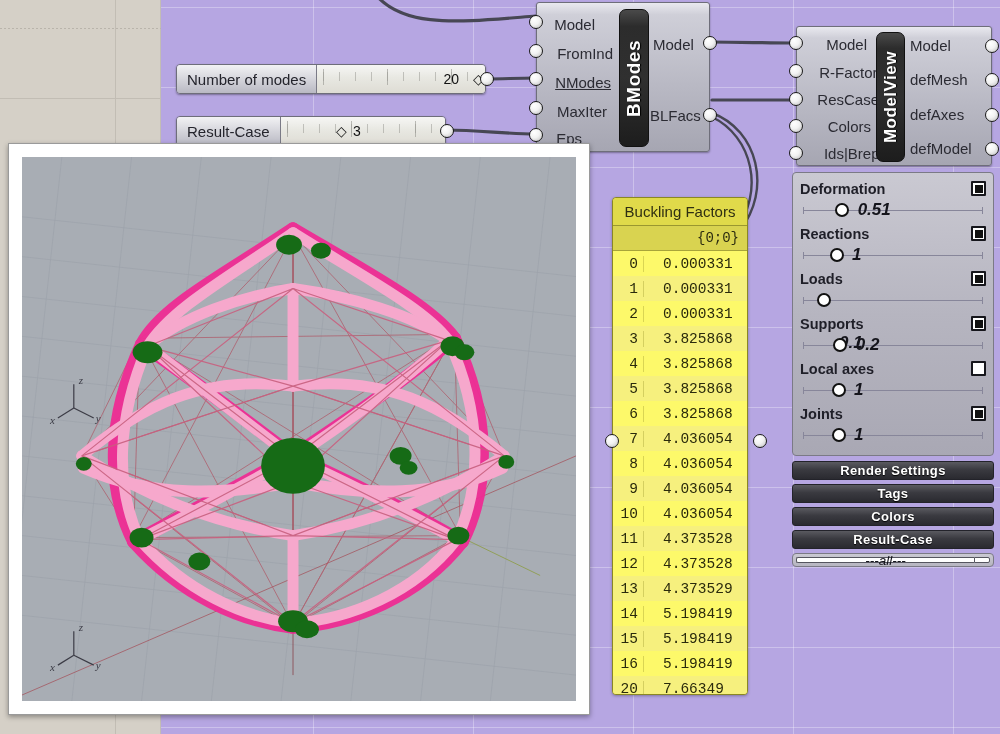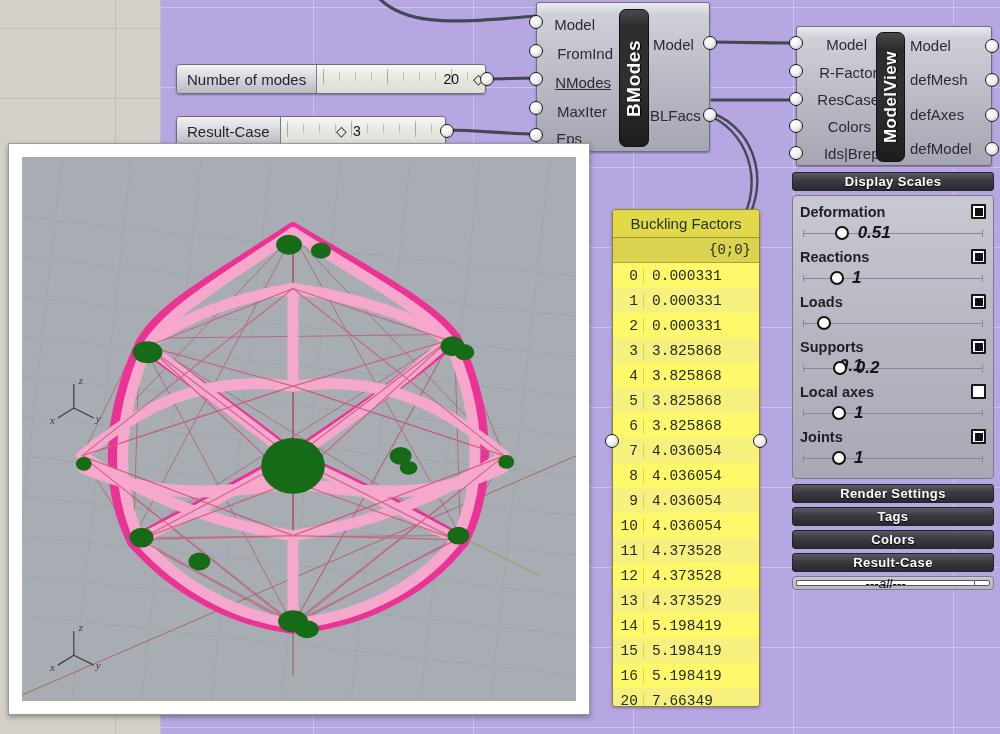--- a/index.html
+++ b/index.html
@@ -103,21 +103,21 @@
     position:absolute; top:50%; transform:translate(-50%,-50%);
     font-size:14px; color:#111; line-height:1;
   }
   .gh-slider .sl-val {
     position:absolute; top:50%; transform:translateY(-50%);
     font-size:14px; color:#111; line-height:1; white-space:nowrap;
   }
 
   
   #panel-bf {
-    position:absolute; left:612px; top:209px; width:148px; height:498px;
+    position:absolute; left:612px; top:197px; width:136px; height:498px;
     background:#fdf96a; border:1px solid #8a8725; border-radius:4px;
     box-shadow:0 1px 3px rgba(0,0,0,0.3);
     overflow:hidden;
   }
   #panel-bf .pnl-head {
     height:28px; background:#e0da4a;
     border-bottom:1px solid #9a9730;
     display:flex; align-items:center; justify-content:center;
     font-size:15px; color:#2f2f12; border-radius:3px 3px 0 0;
   }
@@ -128,21 +128,21 @@
     padding-right:8px;
     font-family:"Liberation Mono", monospace; font-size:14px; color:#2c2c10;
   }
   #panel-bf .pnl-rows { }
   .bf-row {
     display:flex; height:25px; align-items:center;
     font-family:"Liberation Mono", monospace; font-size:14.5px; color:#2a2a0c;
   }
   .bf-row.alt { background:#f6f07e; }
   .bf-row .bf-i { width:30px; text-align:right; padding-right:5px; }
-  .bf-row .bf-v { flex:1; padding-left:8px; border-left:1px solid rgba(150,145,40,0.35); }
+  .bf-row .bf-v { flex:1; padding-left:19px; border-left:1px solid rgba(150,145,40,0.35); }
 
   
   #mv-settings {
     position:absolute; left:792px; top:172px; width:202px; height:484px;
   }
   .mv-bar {
     height:19px; margin-bottom:4px;
     background: linear-gradient(to bottom,#5a5a60 0%,#3a3a40 45%,#2a2a30 100%);
     border:1px solid #23232a; border-radius:3px;
     display:flex; align-items:center; justify-content:center;
@@ -314,21 +314,20 @@
 <div class="gh-port" style="left:789px; top:64px;"></div>
 <div class="gh-port" style="left:789px; top:92px;"></div>
 <div class="gh-port" style="left:789px; top:119px;"></div>
 <div class="gh-port" style="left:789px; top:146px;"></div>
 <div class="gh-port" style="left:985px; top:39px;"></div>
 <div class="gh-port" style="left:985px; top:73px;"></div>
 <div class="gh-port" style="left:985px; top:108px;"></div>
 <div class="gh-port" style="left:985px; top:142px;"></div>
 
 <div id="mv-settings">
-  <div class="mv-bar">Display Scales</div>
 
   <div class="mv-group">
 
     <div class="mv-item">
       <div class="mv-row">
         <span class="mv-lbl">Deformation</span>
         <span class="mv-chk">
             <i></i>
           </span>
       </div>

